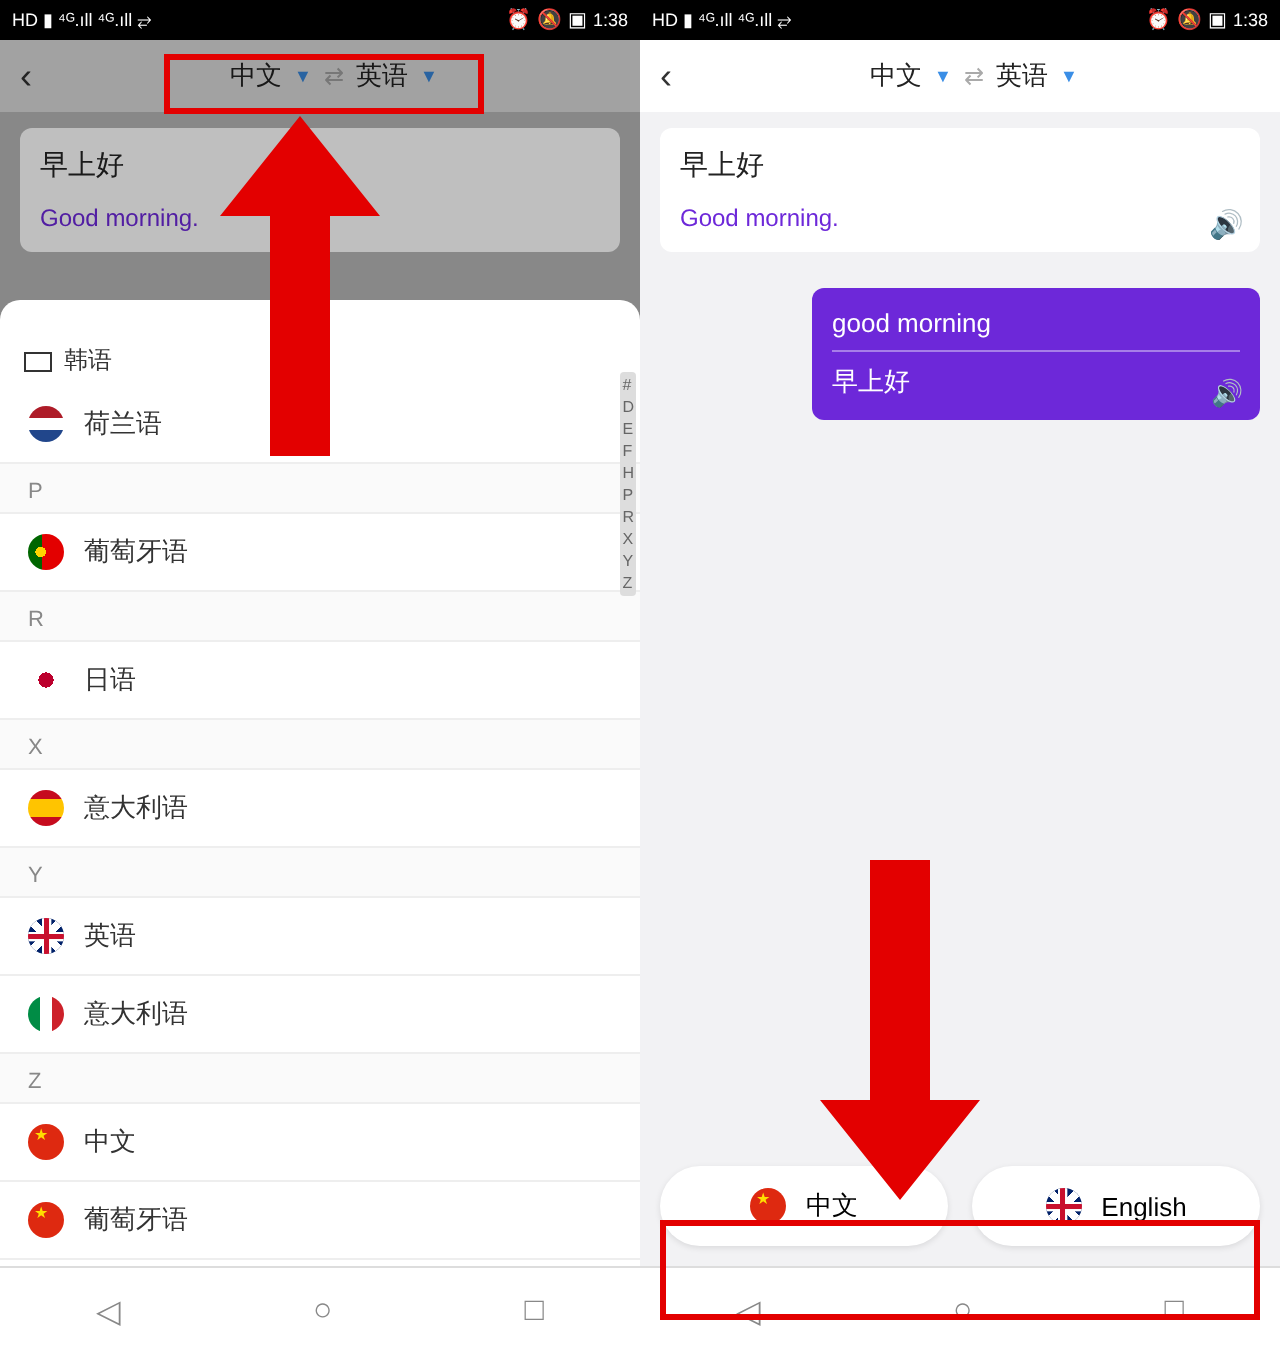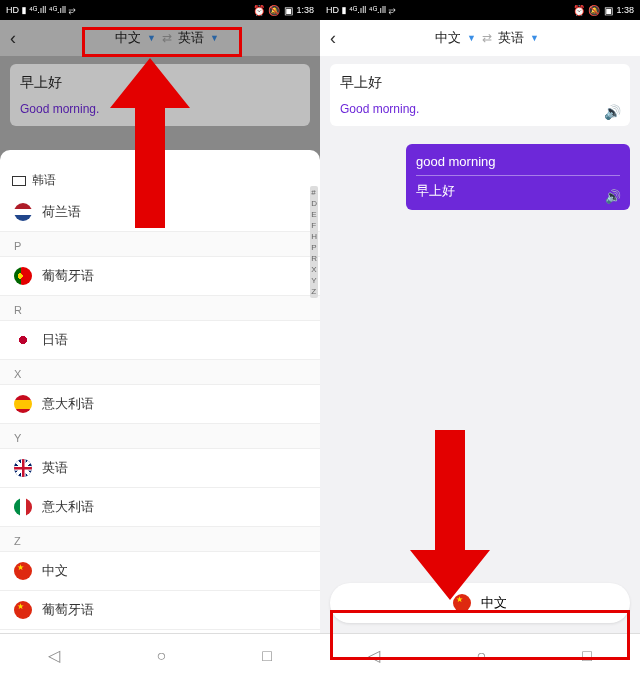--- a/index.html
+++ b/index.html
@@ -179,20 +179,24 @@
       <div>早上好</div>
       <span class="spk">🔊</span>
     </div>
   </div>
 
   <div class="lang-btns">
     <div class="lbtn">
       <span class="flag flag-cn"></span>
       <span>中文</span>
     </div>
+    <div class="lbtn">
+      <span class="flag flag-uk"></span>
+      <span>English</span>
+    </div>
   </div>
 
   <div class="navbar">
     <span class="nb">◁</span>
     <span class="nb">○</span>
     <span class="nb">□</span>
   </div>
 </div>
 
 <div class="hl-box" style="left:82px;top:27px;width:160px;height:30px;"></div>

